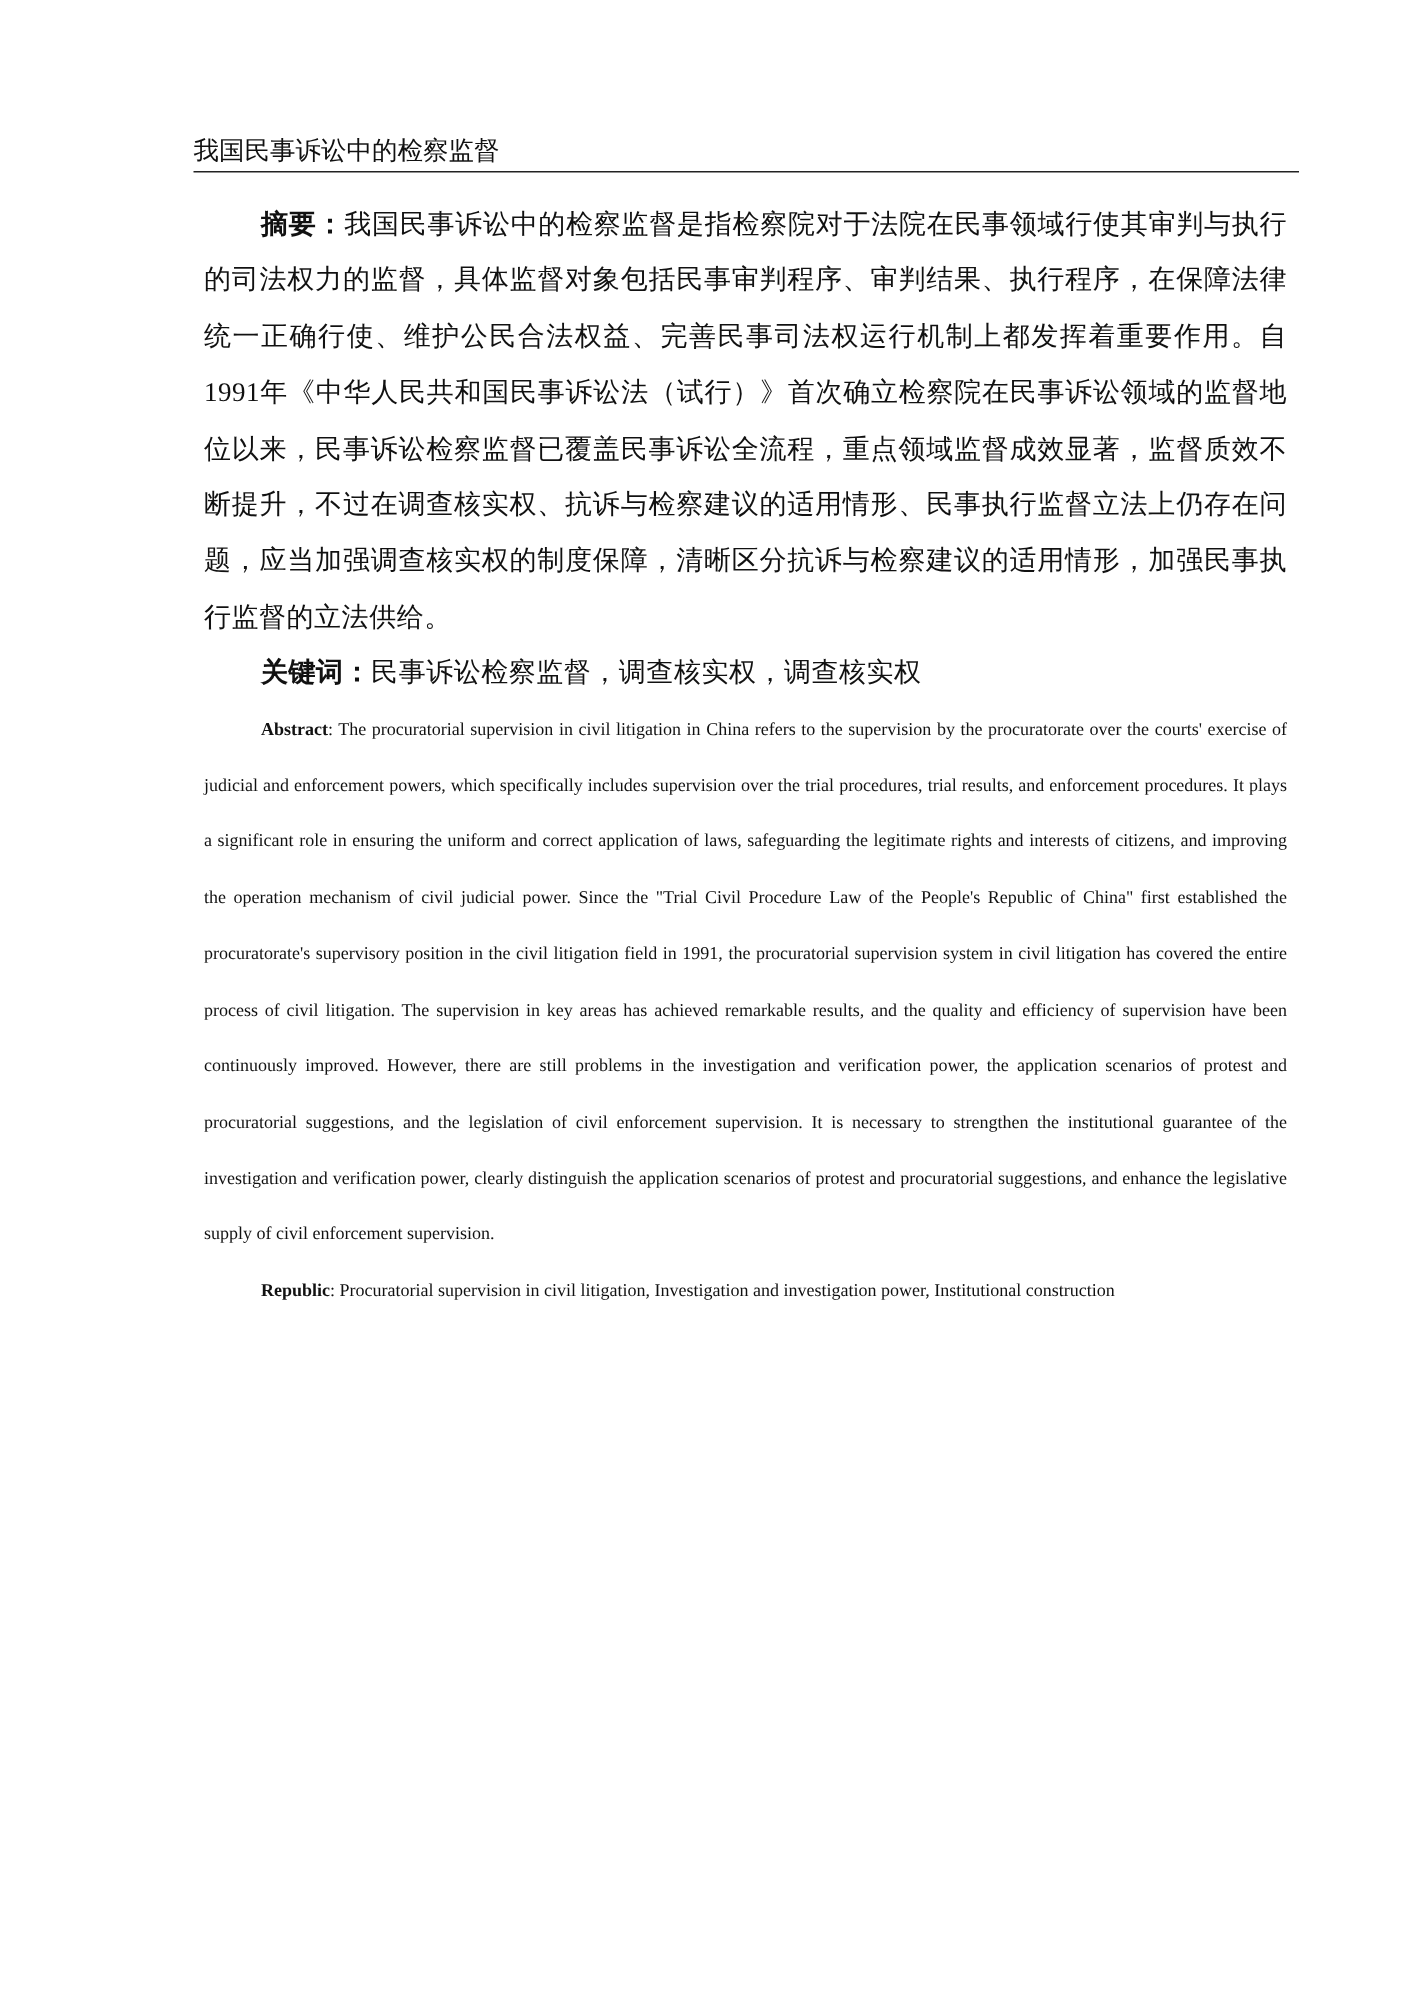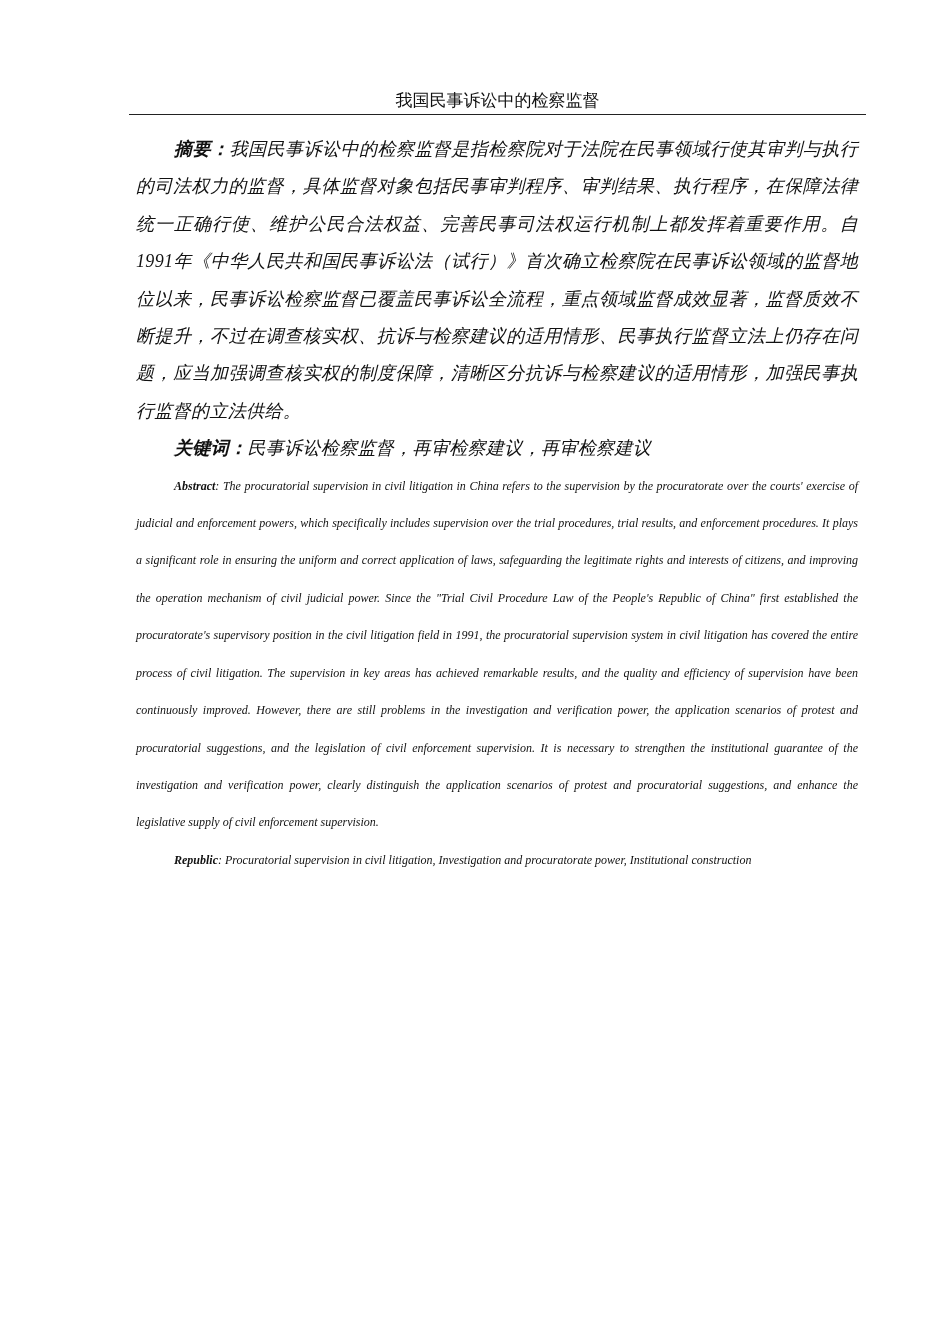--- a/index.html
+++ b/index.html
@@ -1,39 +1,39 @@
 <!DOCTYPE html>
 <html><head>
 <meta charset="utf-8">
 <style>
   html, body { margin: 0; padding: 0; background: #ffffff; }
   body { width: 950px; height: 1344px; position: relative; overflow: hidden;
          font-family: "Liberation Serif", "DejaVu Serif", serif; color: #111; }
   .header-title { position: absolute; left: 129px; width: 737px; top: 90px;
-                  text-align: center; font-size: 17px; line-height: 22px; }
+                  font-size: 17px; line-height: 22px; }
   .header-rule { position: absolute; left: 129px; width: 737px; top: 114px;
                  height: 0; border-top: 1.3px solid #222; }
   .content { position: absolute; left: 136px; width: 722px; top: 131px; }
   .para { margin: 0; font-size: 18px; line-height: 37.4px; text-align: justify;
-          text-align-last: left; text-indent: 38px; font-style: italic; }
+          text-align-last: left; text-indent: 38px; }
   .para.zh { letter-spacing: 0.35px; }
   .label { font-weight: bold; }
   .kw-zh { margin-top: 0; }
   .en { font-size: 12px; }
   .kw-en { margin-top: 0; }
 </style>
 </head>
 <body>
 
 <div class="header-title">我国民事诉讼中的检察监督</div>
 <div class="header-rule"></div>
 
 <div class="content">
 
   <p class="para zh"><span class="label">摘要：</span><span>我国民事诉讼中的检察监督是指检察院对于法院在民事领域行使其审判与执行的司法权力的监督，具体监督对象包括民事审判程序、审判结果、执行程序，在保障法律统一正确行使、维护公民合法权益、完善民事司法权运行机制上都发挥着重要作用。自1991年《中华人民共和国民事诉讼法（试行）》首次确立检察院在民事诉讼领域的监督地位以来，民事诉讼检察监督已覆盖民事诉讼全流程，重点领域监督成效显著，监督质效不断提升，不过在调查核实权、抗诉与检察建议的适用情形、民事执行监督立法上仍存在问题，应当加强调查核实权的制度保障，清晰区分抗诉与检察建议的适用情形，加强民事执行监督的立法供给。</span></p>
 
-  <p class="para zh kw-zh"><span class="label">关键词：</span><span>民事诉讼检察监督，再审检察建议，再审检察建议</span></p>
+  <p class="para zh kw-zh"><span class="label">关键词：</span><span>民事诉讼检察监督，调查核实权，调查核实权</span></p>
 
   <p class="para en"><span class="label">Abstract</span><span>: </span><span>The procuratorial supervision in civil litigation in China refers to the supervision by the procuratorate over the courts' exercise of judicial and enforcement powers, which specifically includes supervision over the trial procedures, trial results, and enforcement procedures. It plays a significant role in ensuring the uniform and correct application of laws, safeguarding the legitimate rights and interests of citizens, and improving the operation mechanism of civil judicial power. Since the "Trial Civil Procedure Law of the People's Republic of China" first established the procuratorate's supervisory position in the civil litigation field in 1991, the procuratorial supervision system in civil litigation has covered the entire process of civil litigation. The supervision in key areas has achieved remarkable results, and the quality and efficiency of supervision have been continuously improved. However, there are still problems in the investigation and verification power, the application scenarios of protest and procuratorial suggestions, and the legislation of civil enforcement supervision. It is necessary to strengthen the institutional guarantee of the investigation and verification power, clearly distinguish the application scenarios of protest and procuratorial suggestions, and enhance the legislative supply of civil enforcement supervision.</span></p>
 
-  <p class="para en kw-en"><span class="label">Republic</span><span>: </span><span>Procuratorial supervision in civil litigation, Investigation and procuratorate power, Institutional construction</span></p>
+  <p class="para en kw-en"><span class="label">Republic</span><span>: </span><span>Procuratorial supervision in civil litigation, Investigation and investigation power, Institutional construction</span></p>
 
 </div>
 
 </body></html>

